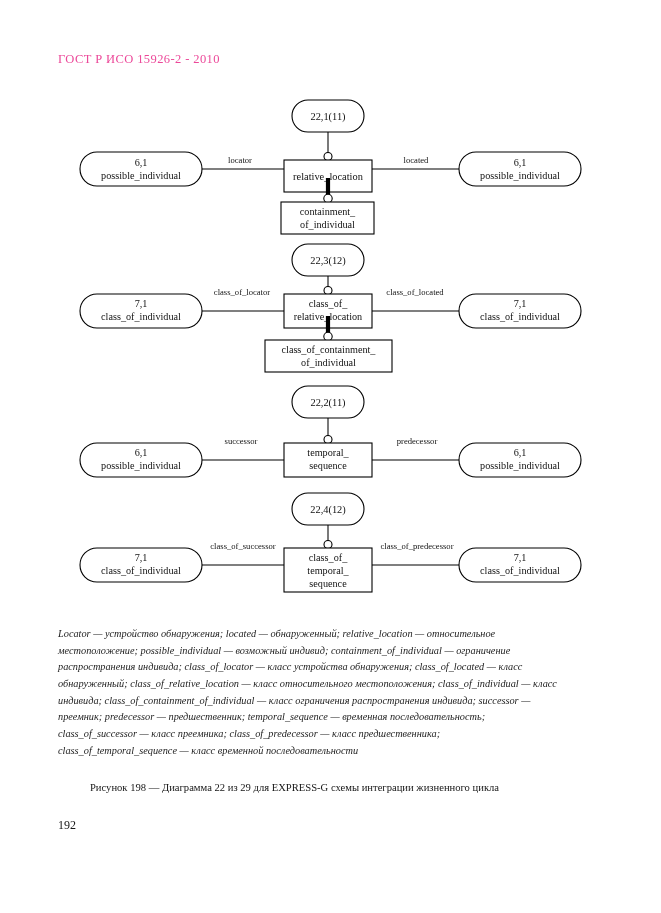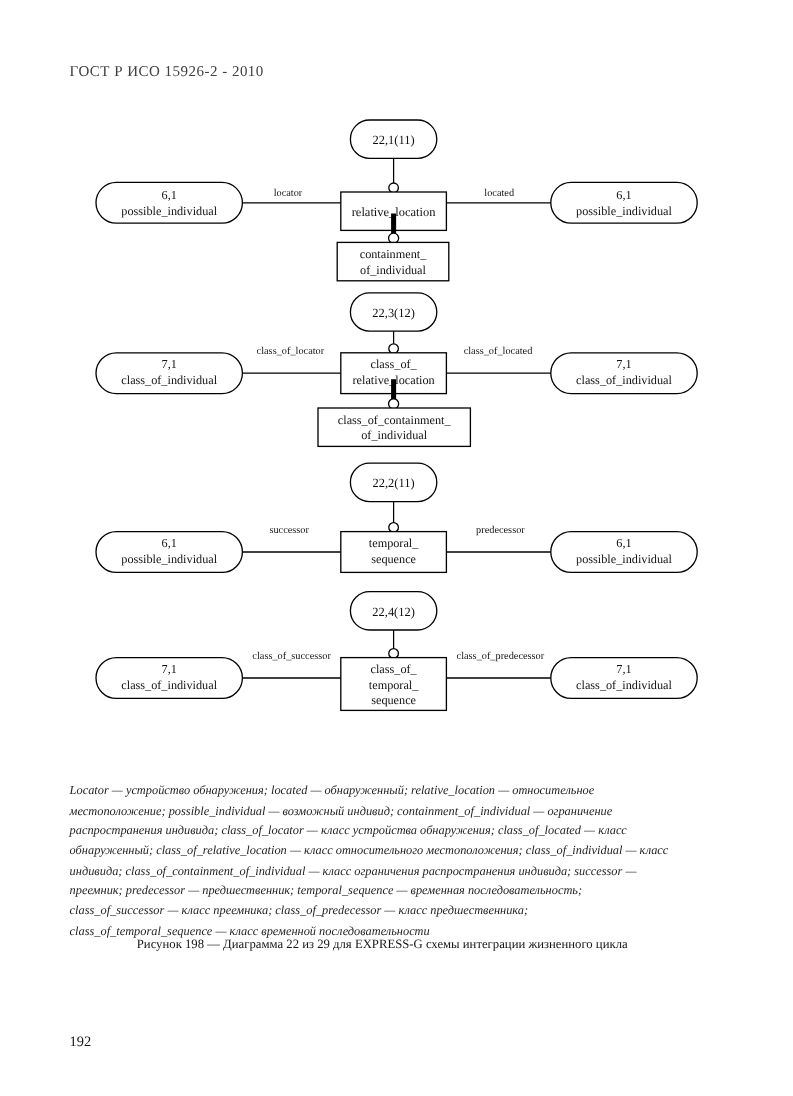--- a/index.html
+++ b/index.html
@@ -21,21 +21,21 @@
     inset: 0;
     width: 661px;
     height: 913px;
   }
   .std-header {
     position: absolute;
     left: 58px;
     top: 52px;
     font-size: 12.5px;
     letter-spacing: 0.4px;
-    color: #404040;
+    color: #ec4899;
     white-space: nowrap;
   }
   .figure-area {
     position: absolute;
     left: 0;
     top: 92px;
     width: 549px;
     height: 510px;
   }
   .figure-area svg {
@@ -44,36 +44,34 @@
   .legend {
     position: absolute;
     left: 58px;
     top: 626px;
     width: 500px;
     font-style: italic;
     font-size: 10.3px;
     line-height: 1.62;
     text-align: left;
     color: #1d1d1d;
-    margin-top: 26px;
   }
   .fig-caption {
     position: absolute;
     left: 0;
     top: 782px;
     width: 589px;
     text-align: center;
     font-size: 10.6px;
     color: #161616;
-    padding-left: 24px;
   }
   .page-number {
     position: absolute;
     left: 58px;
-    top: 861px;
+    top: 818px;
     font-size: 12px;
     color: #161616;
   }
   
   .node-box {
     fill: #ffffff;
     stroke: #000000;
     stroke-width: 1.1;
   }
   .node-pill {

